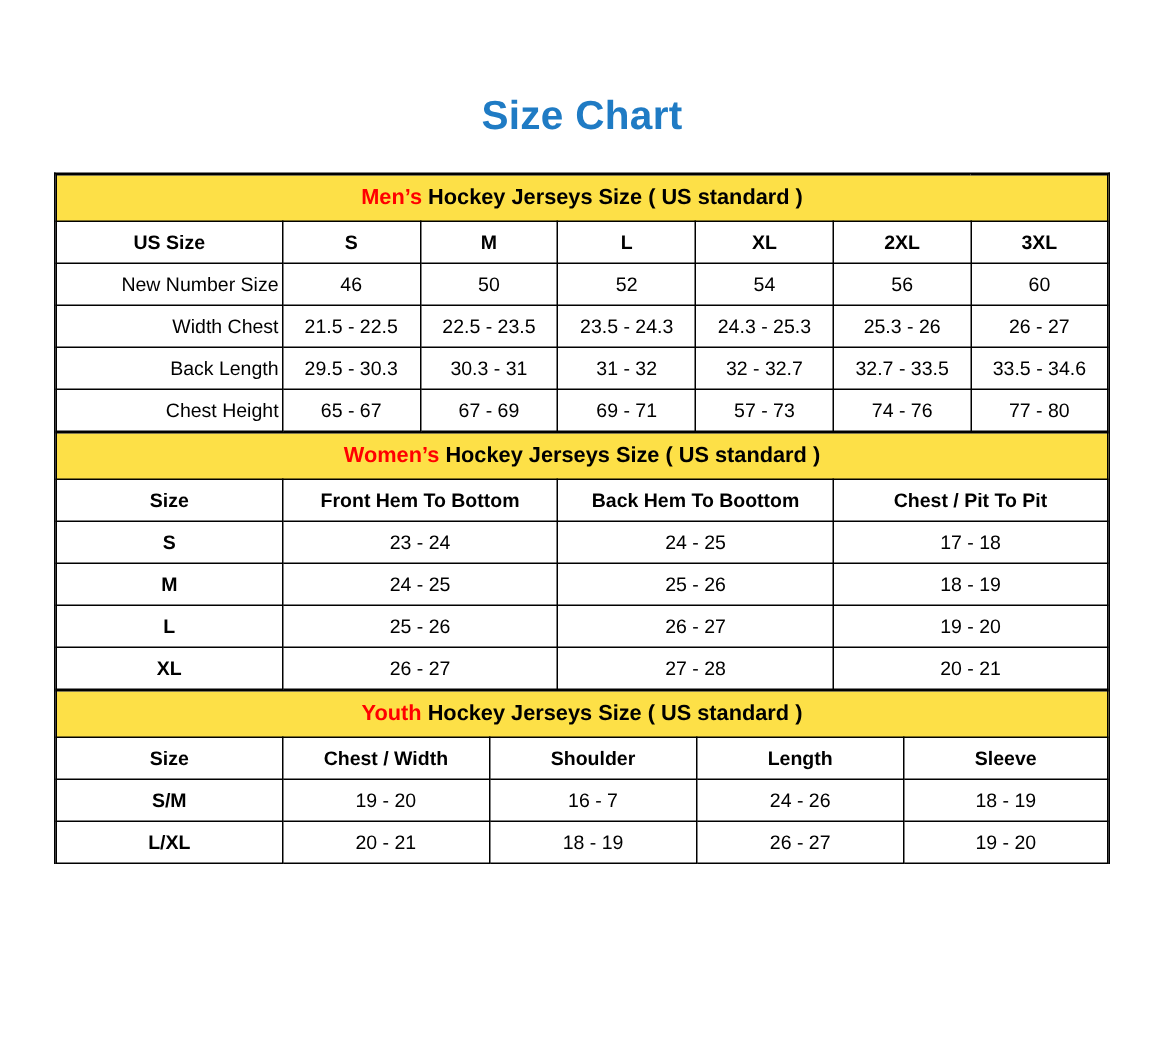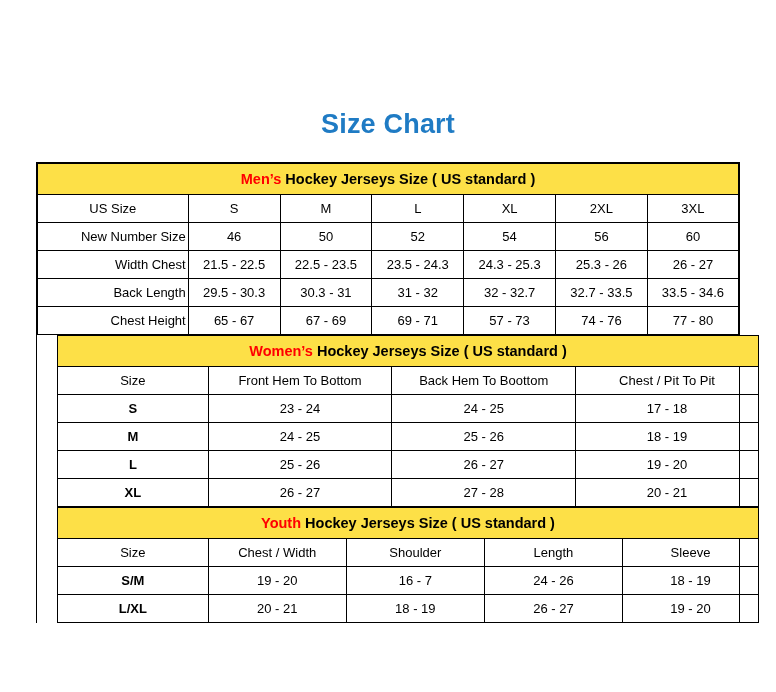--- a/index.html
+++ b/index.html
@@ -19,21 +19,20 @@
     position: relative;
     box-sizing: border-box;
   }
   .title {
     text-align: center;
     color: #1f7bc4;
     font-size: 27px;
     font-weight: bold;
     padding-top: 62px;
     letter-spacing: 0.2px;
-    margin-top: 47px;
   }
   .chart-wrap {
     margin: 22px 36px 0 36px;
     border: 1px solid #000;
     border-bottom: none;
   }
   table {
     border-collapse: collapse;
     width: 100%;
     table-layout: fixed;
@@ -52,28 +51,28 @@
     font-size: 14.5px;
     height: 30px;
   }
   .section-head .accent {
     color: #ff0000;
   }
   .rowhead {
     font-weight: bold;
   }
   .colhead td {
-    font-weight: normal;
+    font-weight: bold;
   }
   .label-cell {
     font-weight: normal;
     text-align: right;
   }
   
-  .block { border-top: none; margin-left: 20px; }
+  .block { border-top: none; }
 </style>
 </head>
 <body>
 
 <div class="page">
 
   <div class="title">Size Chart</div>
 
   <div class="chart-wrap">
 

